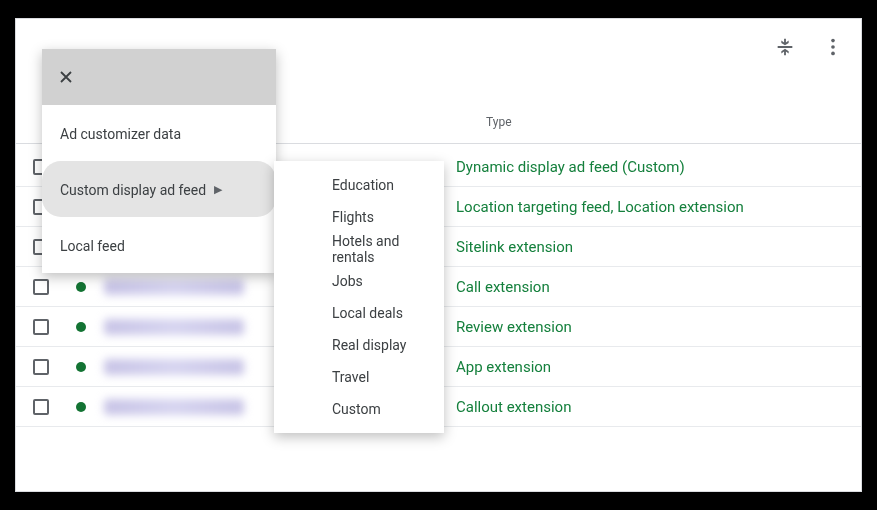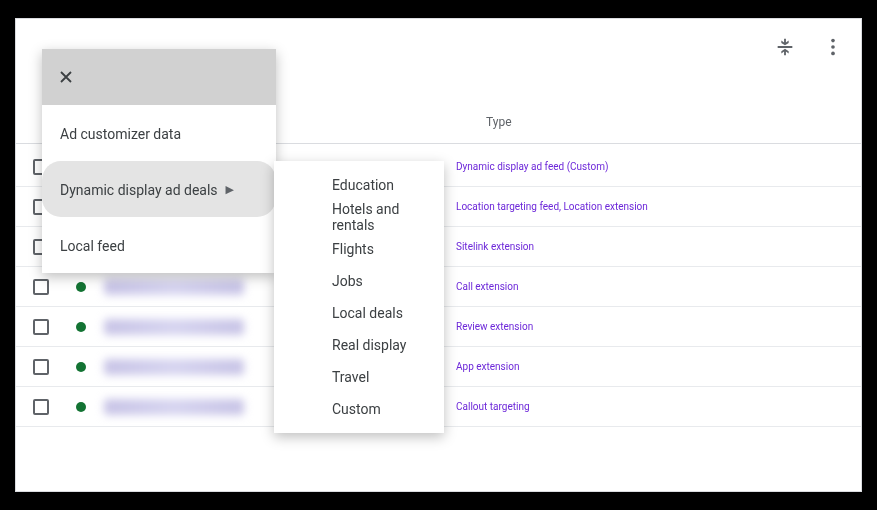--- a/index.html
+++ b/index.html
@@ -78,22 +78,22 @@
     padding-left: 8px;
   }
   .blur-name {
     width: 140px; height: 16px;
     background: linear-gradient(90deg, #c7c3e6 0%, #d6d4f0 50%, #c7c3e6 100%);
     filter: blur(4px);
     border-radius: 4px;
   }
   .cell-type {
     flex: 1;
-    font-size: 10px;
-    color: #6d28d9;
+    font-size: 15px;
+    color: #15803d;
   }
   
   .dropdown {
     position: absolute;
     left: 26px; top: 30px;
     width: 234px;
     background: #fff;
     box-shadow: 0 4px 12px rgba(0,0,0,0.25);
     z-index: 10;
   }
@@ -255,50 +255,50 @@
         <div class="row">
     <div class="cell-check">
       <div class="checkbox"></div>
     </div>
     <div class="cell-dot">
       <div class="dot"></div>
     </div>
     <div class="cell-name">
       <div class="blur-name"></div>
     </div>
-    <div class="cell-type">Callout targeting</div>
+    <div class="cell-type">Callout extension</div>
   </div>
       </div>
 
     <div class="dropdown">
       <div class="dd-header">
         <span class="close-x">
           <svg viewBox="0 0 24 24" fill="none" stroke="currentColor" stroke-width="2.2">
             <path d="M6 6l12 12M18 6L6 18"></path>
           </svg>
         </span>
       </div>
 
     <div class="dd-item">
           <span>Ad customizer data</span>
         </div>
         <div class="dd-item highlight">
-          <span>Dynamic display ad deals</span>
+          <span>Custom display ad feed</span>
           <span class="chevron">▶</span>
         </div>
         <div class="dd-item">
           <span>Local feed</span>
         </div>
       </div>
 
     <div class="submenu">
 
     <div class="sub-item">Education</div>
+        <div class="sub-item">Flights</div>
         <div class="sub-item">Hotels and rentals</div>
-        <div class="sub-item">Flights</div>
         <div class="sub-item">Jobs</div>
         <div class="sub-item">Local deals</div>
         <div class="sub-item">Real display</div>
         <div class="sub-item">Travel</div>
         <div class="sub-item">Custom</div>
       </div>
 
   </div>
 </div>
 

